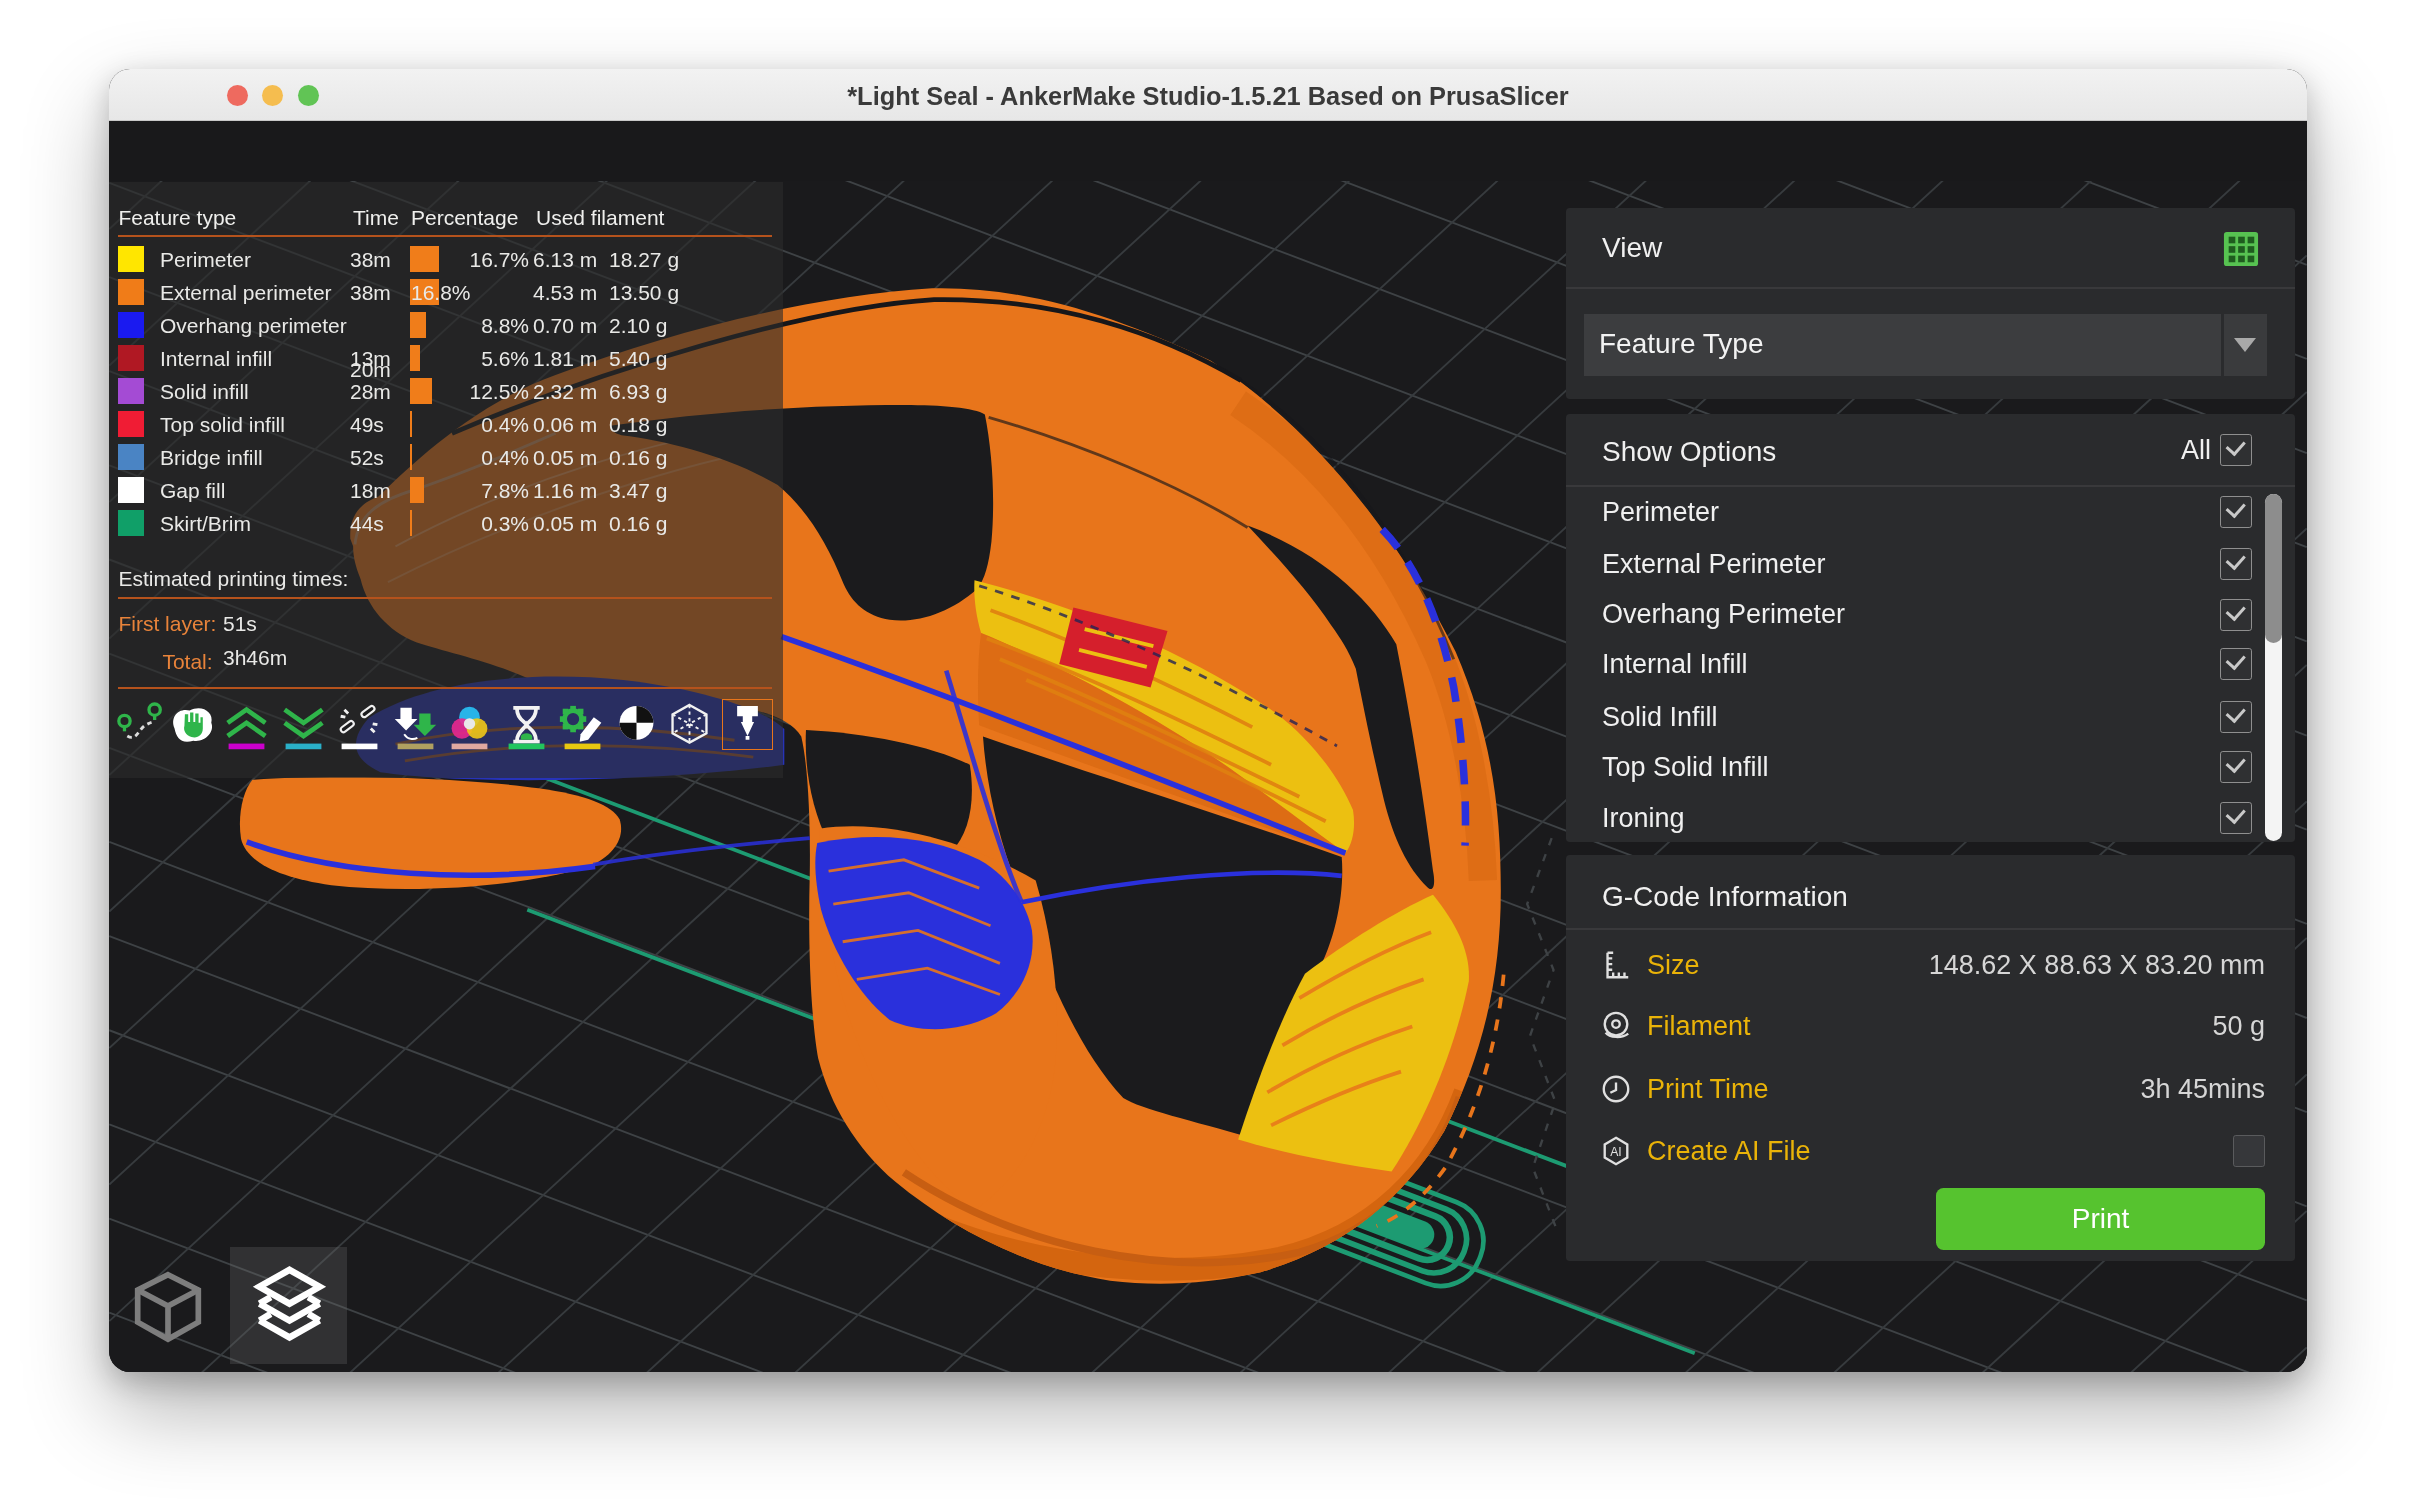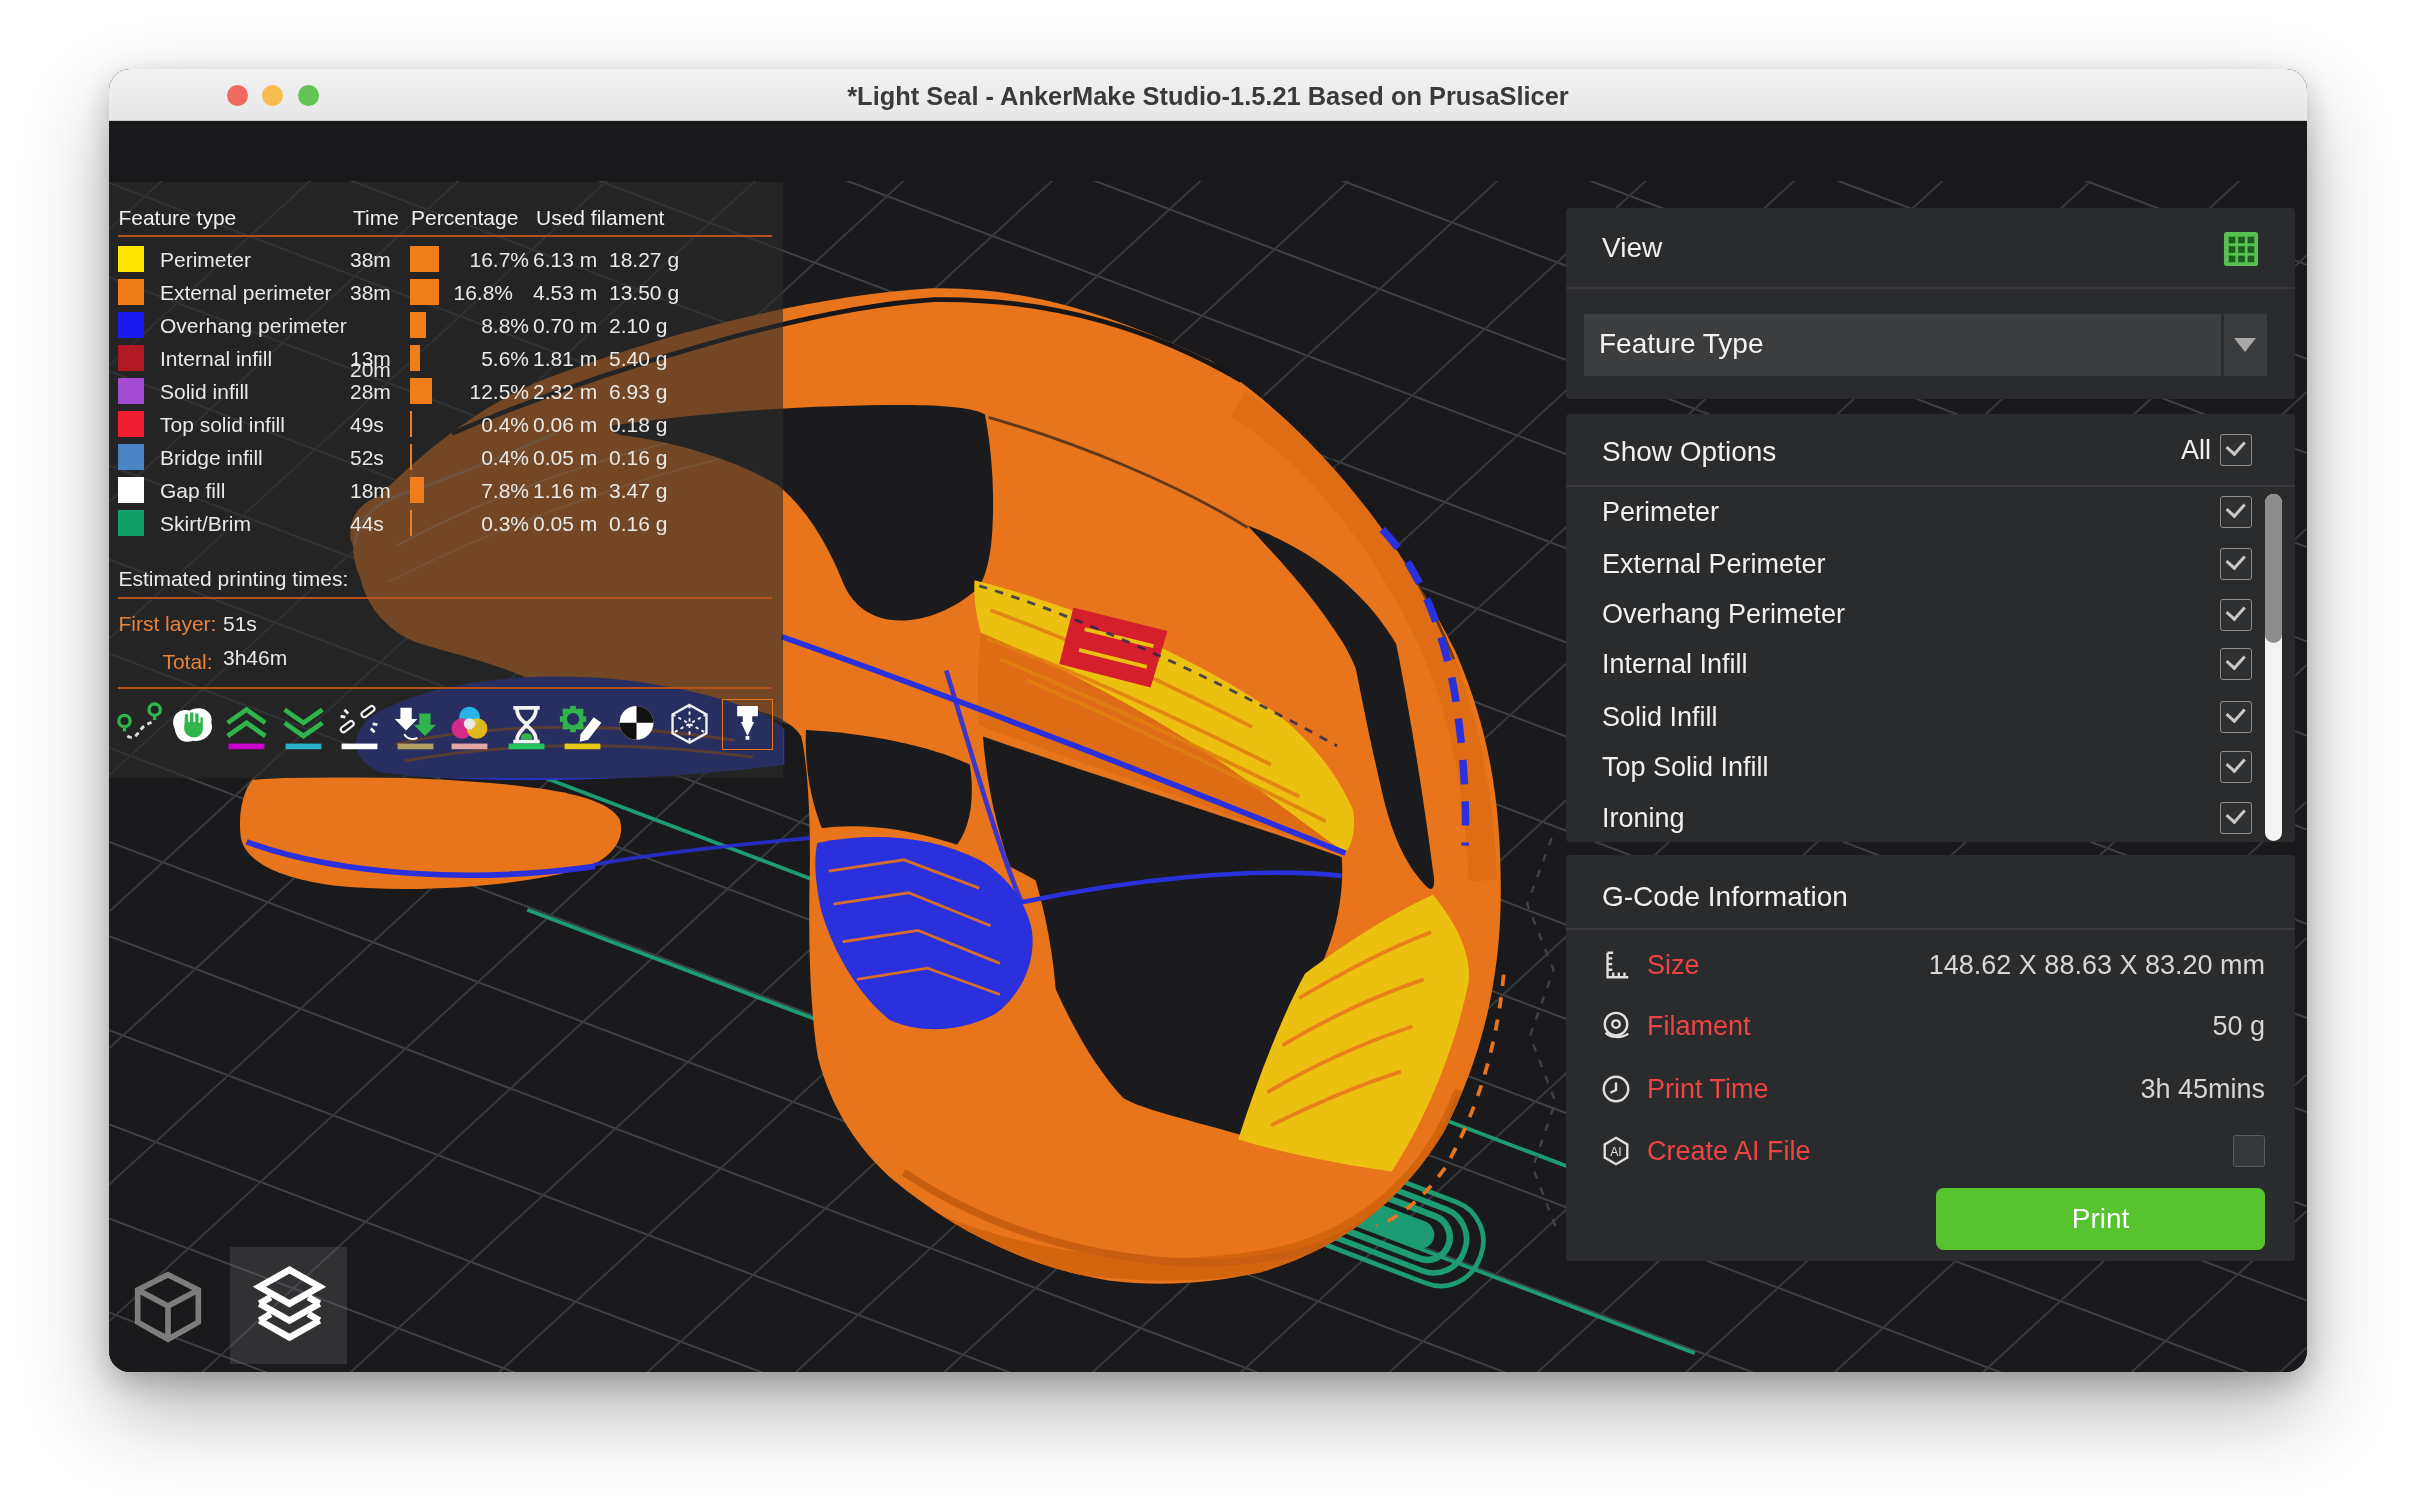--- a/index.html
+++ b/index.html
@@ -31,21 +31,21 @@
              font-size:28px; color:#f2f2f2; line-height:60px; padding-left:15px; }
   #ftbtn { position:absolute; left:658px; top:106px; width:43px; height:62px; background:#3a3b3d; }
   #ftbtn:after { content:""; position:absolute; left:10.4px; top:23.5px; border:11.3px solid transparent; border-top:14px solid #a9a9a9; }
   .ckrow { position:absolute; left:36px; font-size:27px; color:#f0f0f0; }
   .ckbox { position:absolute; width:32px; height:32px; background:#2f3032; border:1.9px solid #8f8f8f; border-radius:2.8px; }
   .ckbox:after { content:""; position:absolute; left:5.6px; top:4.7px; width:14px; height:8.5px;
                   border-left:3.8px solid #c9c9c9; border-bottom:3.8px solid #c9c9c9; transform:rotate(-48deg); }
   .ckempty { position:absolute; width:32px; height:32px; background:#36373a; border:1.9px solid #5a5b5d; border-radius:2.8px; }
   #scrolltrack { position:absolute; right:13px; top:80px; width:17px; height:347px; background:#f4f4f4; border-radius:8.5px; }
   #scrollthumb { position:absolute; right:13px; top:80px; width:17px; height:149px; background:#8d8d8d; border-radius:8.5px; }
-  .grow { position:absolute; left:81px; font-size:27px; color:#ef4444; }
+  .grow { position:absolute; left:81px; font-size:27px; color:#eab308; }
   .gval { position:absolute; right:30px; font-size:27px; color:#d6d6d6; text-align:right; }
   #btn-export { position:absolute; left:19px; bottom:11.3px; width:331px; height:62px; background:#3e3f41; border-radius:7.5px;
                  font-size:28px; color:#f0f0f0; text-align:center; line-height:62px; }
   #btn-print { position:absolute; right:30px; bottom:11.3px; width:329px; height:62px; background:#56c32f; border-radius:7.5px;
                 font-size:28px; color:#fff; text-align:center; line-height:62px; }
   #layersbtn { position:absolute; left:121px; top:1178px; width:117px; height:117px; background:rgba(110,110,112,0.28); z-index:5; }
 </style>
 </head>
 <body>
 <div id="win">
@@ -202,21 +202,21 @@
       <div class="lrow" style="left:51px; top:66px;">Perimeter</div>
       <div class="lrow" style="left:241px; top:66px;">38m</div>
       <div class="bar" style="left:301px; top:64px; width:29px;"></div>
       <div class="lrow" style="left:298px; top:66px; width:122px; text-align:right;">16.7%</div>
       <div class="lrow" style="left:424px; top:66px;">6.13 m</div>
       <div class="lrow" style="left:500px; top:66px;">18.27 g</div>
       <div class="sq" style="left:9.4px; top:97px; background:#f07c18;"></div>
       <div class="lrow" style="left:51px; top:99px;">External perimeter</div>
       <div class="lrow" style="left:241px; top:99px;">38m</div>
       <div class="bar" style="left:301px; top:97px; width:29px;"></div>
-      <div class="lrow" style="left:282px; top:99px; width:122px; text-align:right;">16.8%</div>
+      <div class="lrow" style="left:302px; top:99px; width:122px; ">16.8%</div>
       <div class="lrow" style="left:424px; top:99px;">4.53 m</div>
       <div class="lrow" style="left:500px; top:99px;">13.50 g</div>
       <div class="sq" style="left:9.4px; top:130px; background:#1a1af0;"></div>
       <div class="lrow" style="left:51px; top:132px;">Overhang perimeter</div>
       <div class="lrow" style="left:241px; top:132px;margin-top:44px;">20m</div>
       <div class="bar" style="left:301px; top:130px; width:16px;"></div>
       <div class="lrow" style="left:298px; top:132px; width:122px; text-align:right;">8.8%</div>
       <div class="lrow" style="left:424px; top:132px;">0.70 m</div>
       <div class="lrow" style="left:500px; top:132px;">2.10 g</div>
       <div class="sq" style="left:9.4px; top:163px; background:#b01823;"></div>

